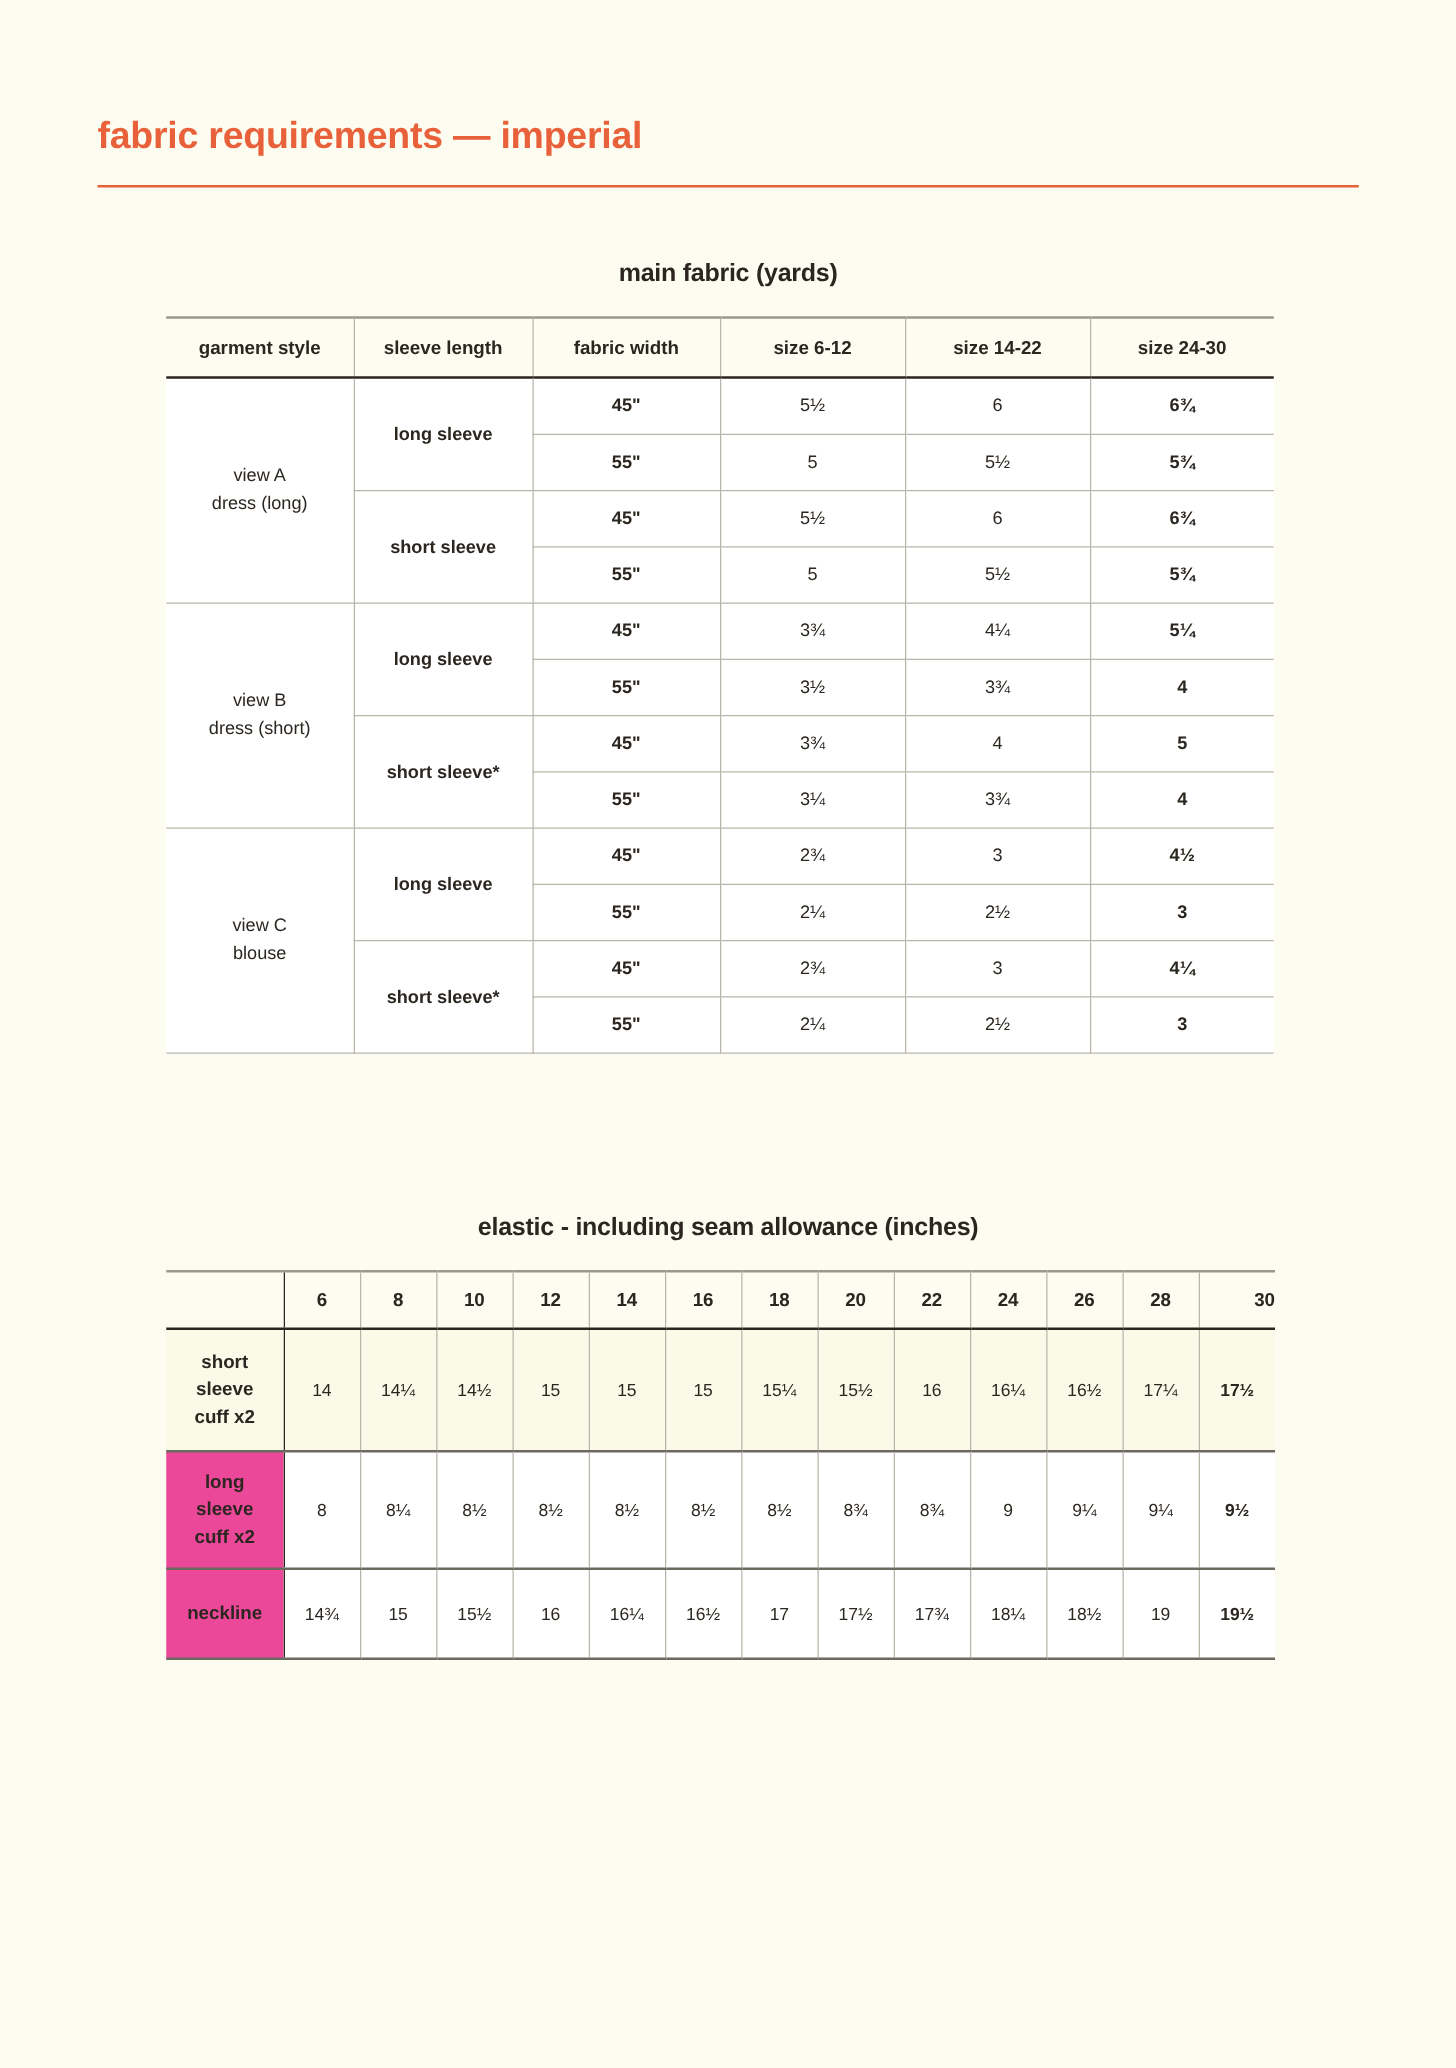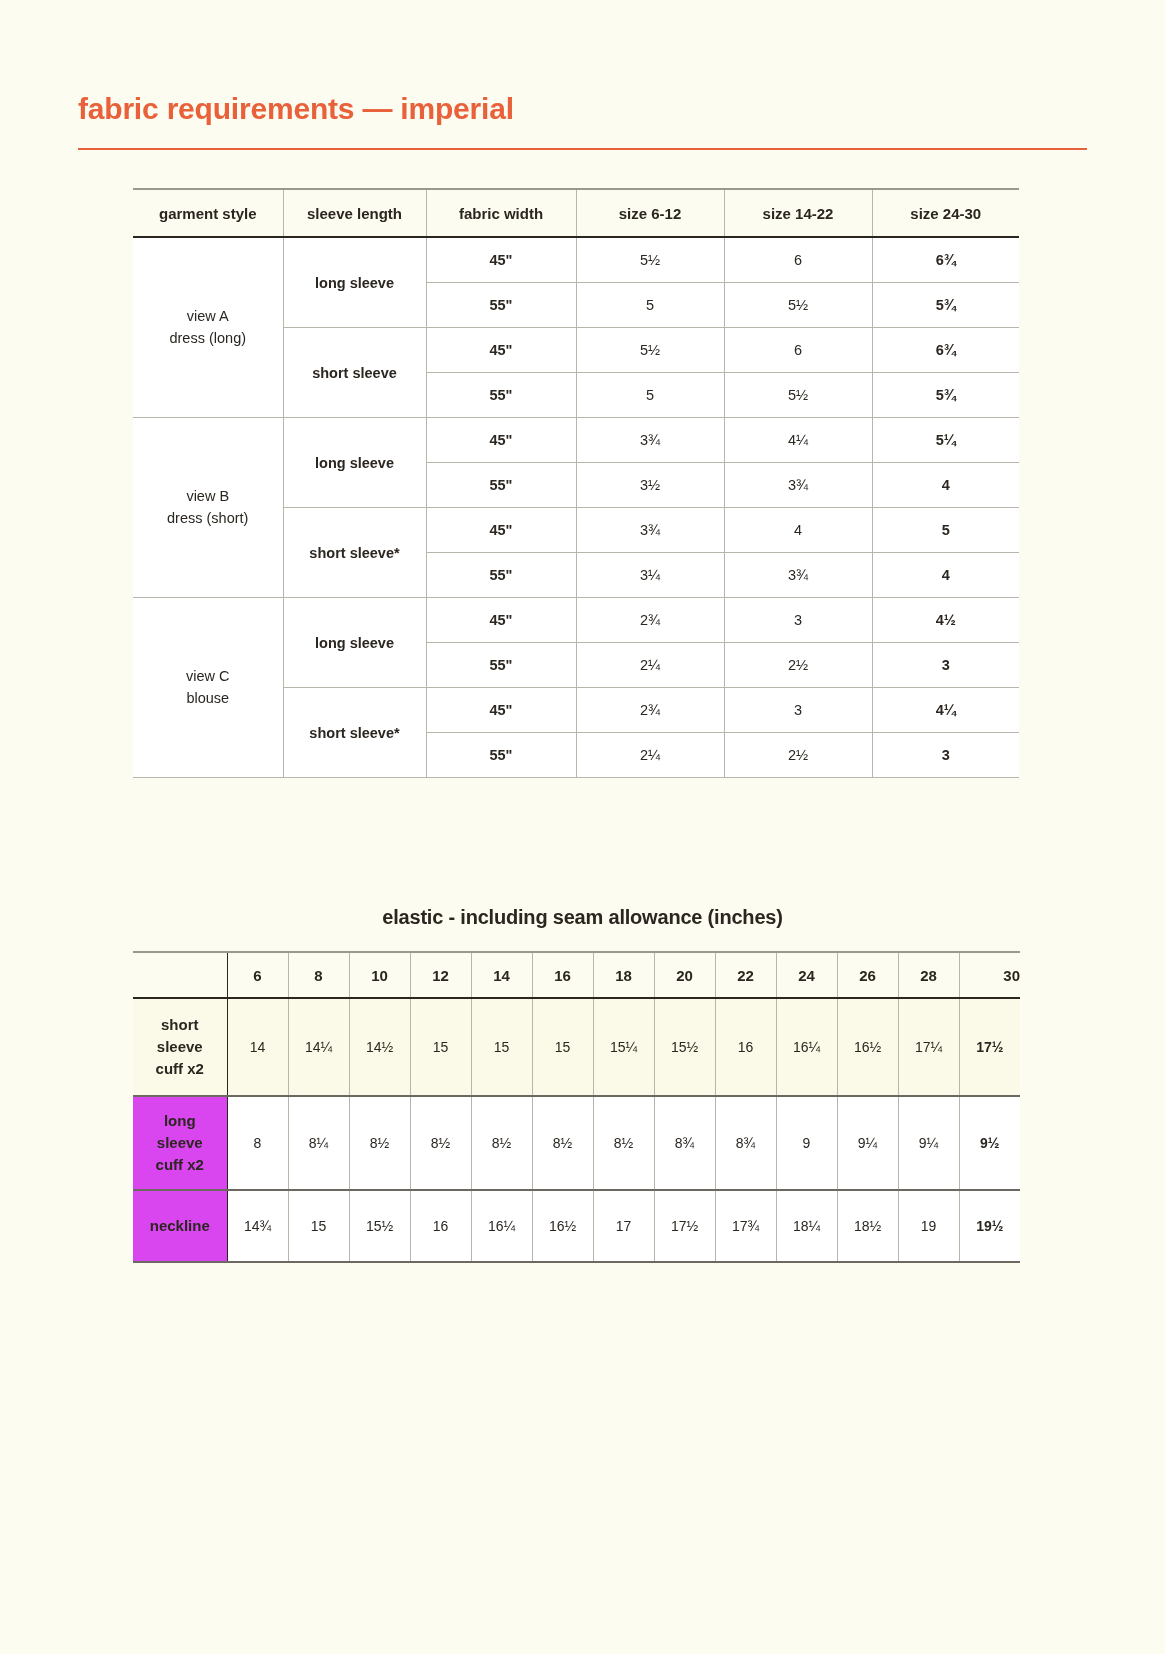--- a/index.html
+++ b/index.html
@@ -40,21 +40,21 @@
     text-align: center;
     font-size: 20px;
     font-weight: bold;
     color: #2b2620;
     letter-spacing: -0.2px;
   }
   #main-caption { margin-top: 58px; }
   #elastic-caption { margin-top: 0; }
 
   
-  .tbl-wrap { margin-top: 38px; }
+  .tbl-wrap { margin-top: 22px; }
   table.grid {
     border-collapse: collapse;
     table-layout: fixed;
   }
   table#main-fabric-table {
     width: 886px;
     margin-left: 55px;
   }
   table#main-fabric-table th,
   table#main-fabric-table td {
@@ -140,39 +140,40 @@
     border-left: none;
     border-right: 1px solid #2b2620;
   }
   table#elastic-table thead th:last-child { border-right: none; text-align: right; }
   table#elastic-table td.row-label {
     font-weight: bold;
     font-size: 15px;
     line-height: 1.45;
     border-left: none;
     border-right: 1px solid #2b2620;
-    background: #d946ef;
+    background: #ec4899;
   }
   table#elastic-table td.last-col { border-right: none; }
   table#elastic-table tr.e-row td { height: 92px; }
   table#elastic-table tr.e-tint td { background: #fbfae8; }
   table#elastic-table tr.e-tint td.row-label { background: #fbfae8; }
   table#elastic-table tr.e-sep td { border-bottom: 2px solid #6b6960; }
   table#elastic-table tr.e-last td { border-bottom: 2px solid #6b6960; }
   table#elastic-table tr.e-short td { height: 96px; }
   table#elastic-table tr.e-neck td { height: 70px; }
 </style>
 </head>
 <body>
 
 <div class="page">
 
   <h1 class="page-title">fabric requirements — imperial</h1>
   <div class="title-rule"></div>
 
+  <div class="section-caption" id="main-caption">main fabric (yards)</div>
 
   <div class="tbl-wrap">
     <table class="grid" id="main-fabric-table">
       <colgroup>
         <col style="width:150px">
           <col style="width:143px">
           <col style="width:150px">
         <col style="width:148px">
           <col style="width:148px">
           <col style="width:147px">

